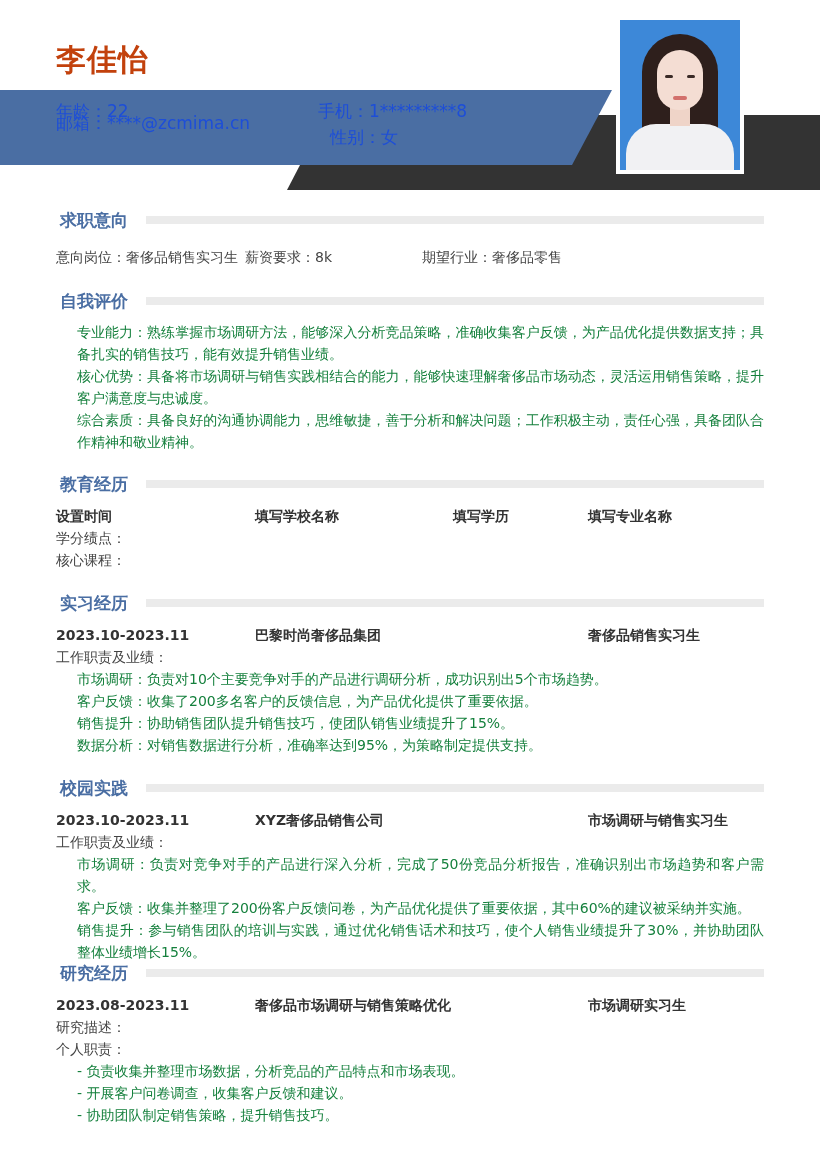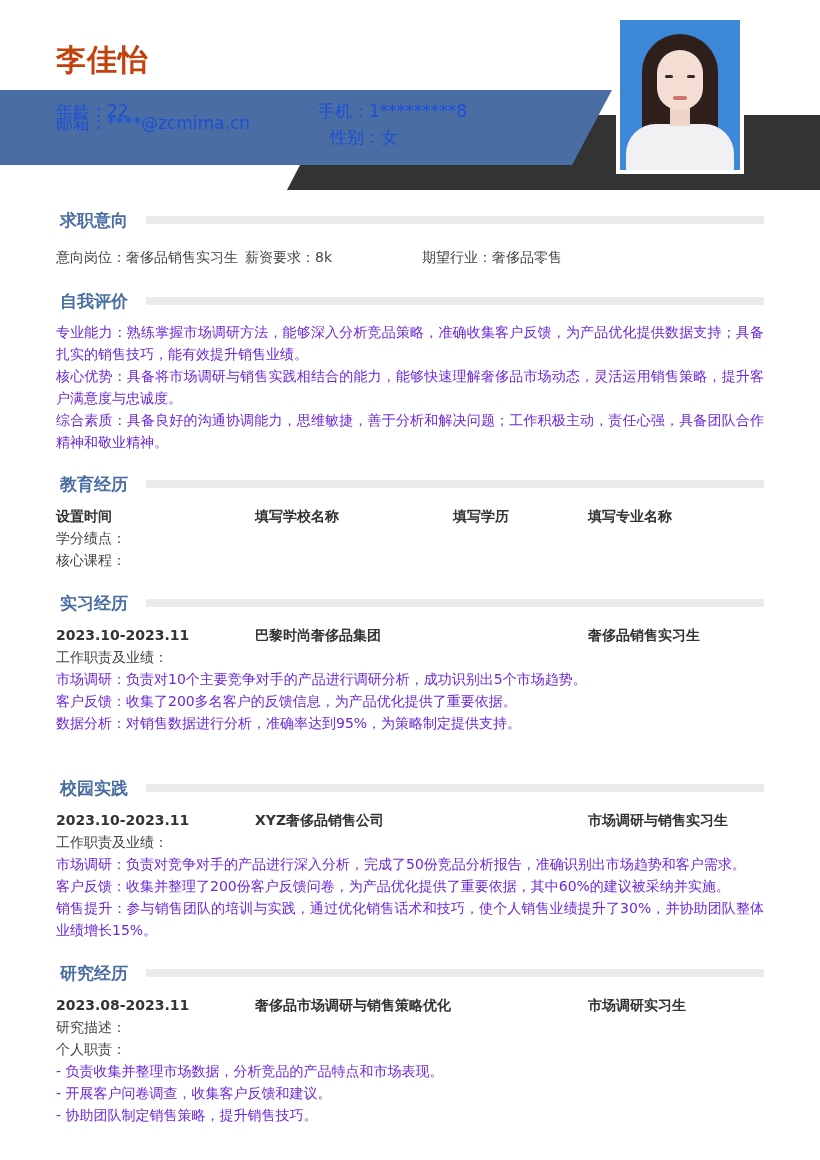--- a/index.html
+++ b/index.html
@@ -26,21 +26,21 @@
 
   .section { position: absolute; left: 56px; width: 708px; }
   .sec-head { position: relative; height: 26px; }
   .sec-title { position: absolute; left: 4px; top: 0; font-size: 17px; font-weight: bold; color: #4a6ea3; line-height: 26px; background: #fff; padding-right: 8px; }
   .sec-bar { position: absolute; left: 90px; right: 0; top: 9px; height: 8px; background: #ebebeb; }
 
   .text { font-size: 14px; line-height: 22px; color: #444; }
   .row { position: relative; height: 22px; font-size: 14px; line-height: 22px; }
   .row span { position: absolute; top: 0; white-space: nowrap; }
   .bold { font-weight: bold; color: #333; }
-  .para { font-size: 14px; line-height: 22px; color: #6d28d9; text-align: justify; }
+  .para { font-size: 14px; line-height: 22px; color: #15803d; text-align: justify; margin-left: 21px; }
 </style>
 </head>
 <body>
 
 <div class="name">李佳怡</div>
 
 <div class="dark-band"></div>
 <div class="blue-band"></div>
 
 <div class="info" style="left:56px; top:101px;">年龄：22</div>
@@ -105,20 +105,21 @@
     <div class="sec-bar"></div>
   </div>
   <div class="row bold" style="margin-top:8px;">
     <span style="left:0;">2023.10-2023.11</span>
     <span style="left:199px;">巴黎时尚奢侈品集团</span>
     <span style="left:532px;text-align:right;">奢侈品销售实习生</span>
   </div>
   <div class="text">工作职责及业绩：</div>
   <div class="para">市场调研：负责对10个主要竞争对手的产品进行调研分析，成功识别出5个市场趋势。</div>
   <div class="para">客户反馈：收集了200多名客户的反馈信息，为产品优化提供了重要依据。</div>
+  <div class="para">销售提升：协助销售团队提升销售技巧，使团队销售业绩提升了15%。</div>
   <div class="para">数据分析：对销售数据进行分析，准确率达到95%，为策略制定提供支持。</div>
 </div>
 
 <div class="section" style="top:775px;">
   <div class="sec-head">
     <div class="sec-title">校园实践</div>
     <div class="sec-bar"></div>
   </div>
   <div class="row bold" style="margin-top:8px;">
     <span style="left:0;">2023.10-2023.11</span>

